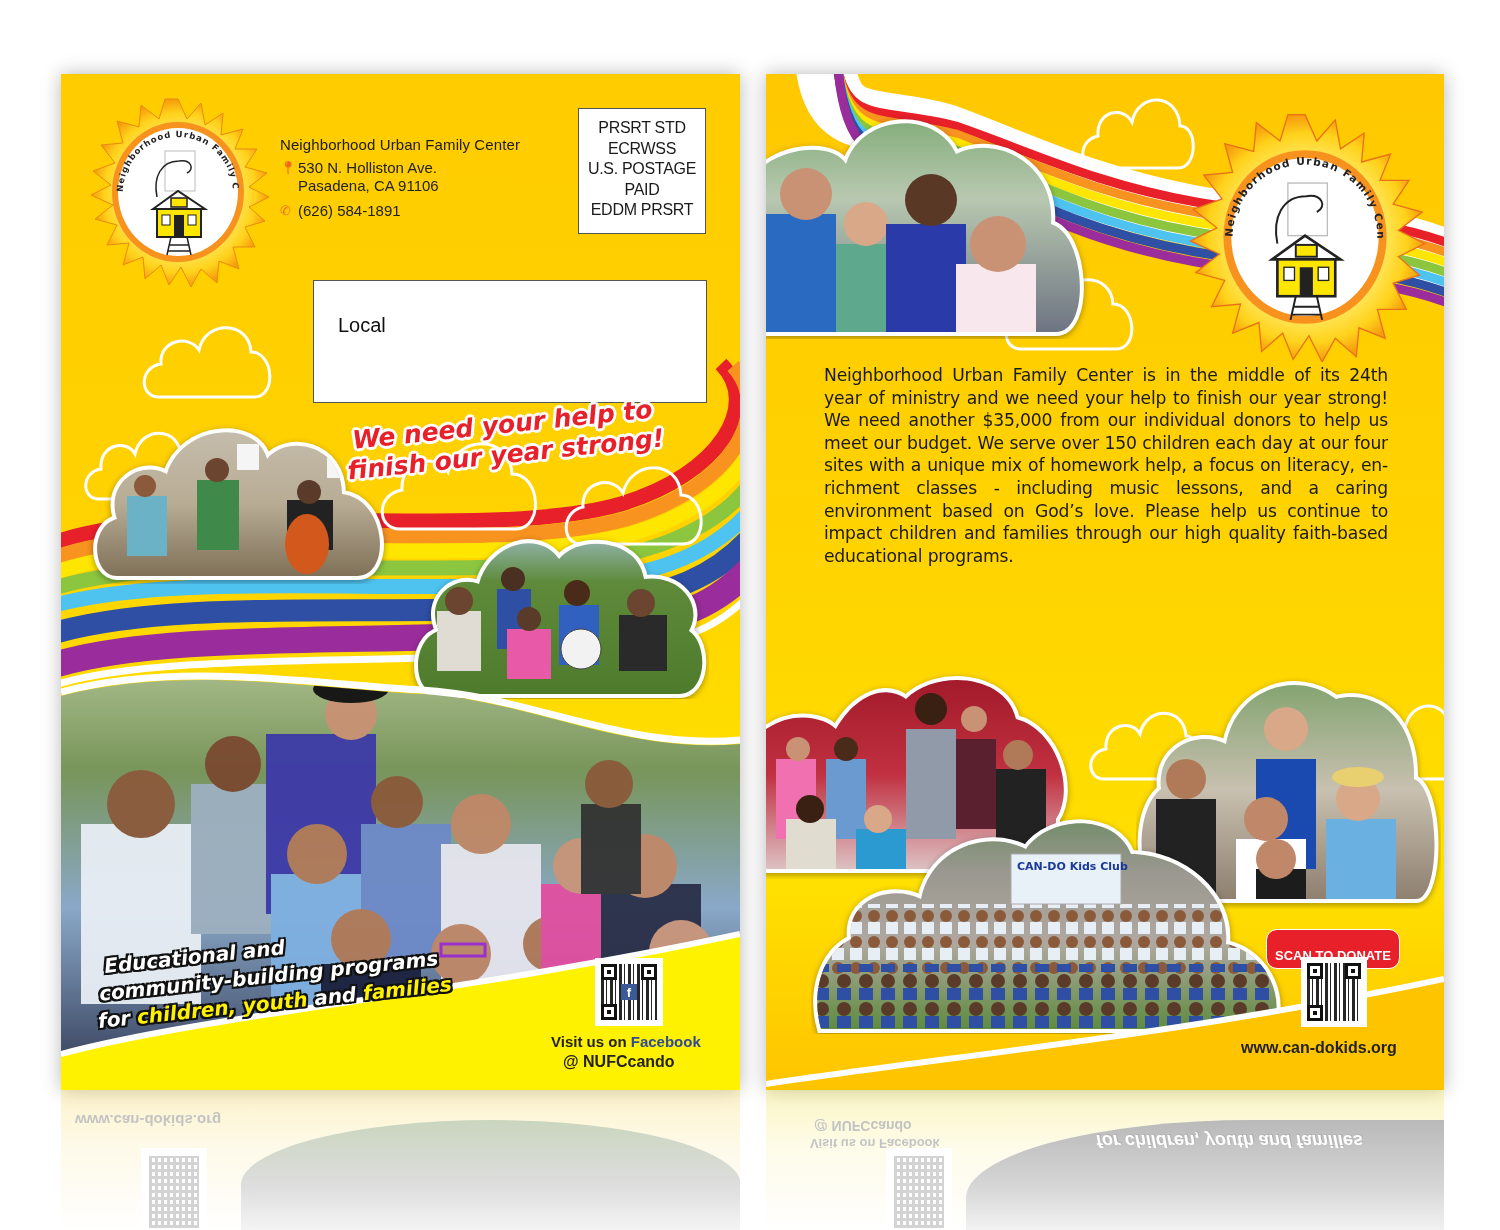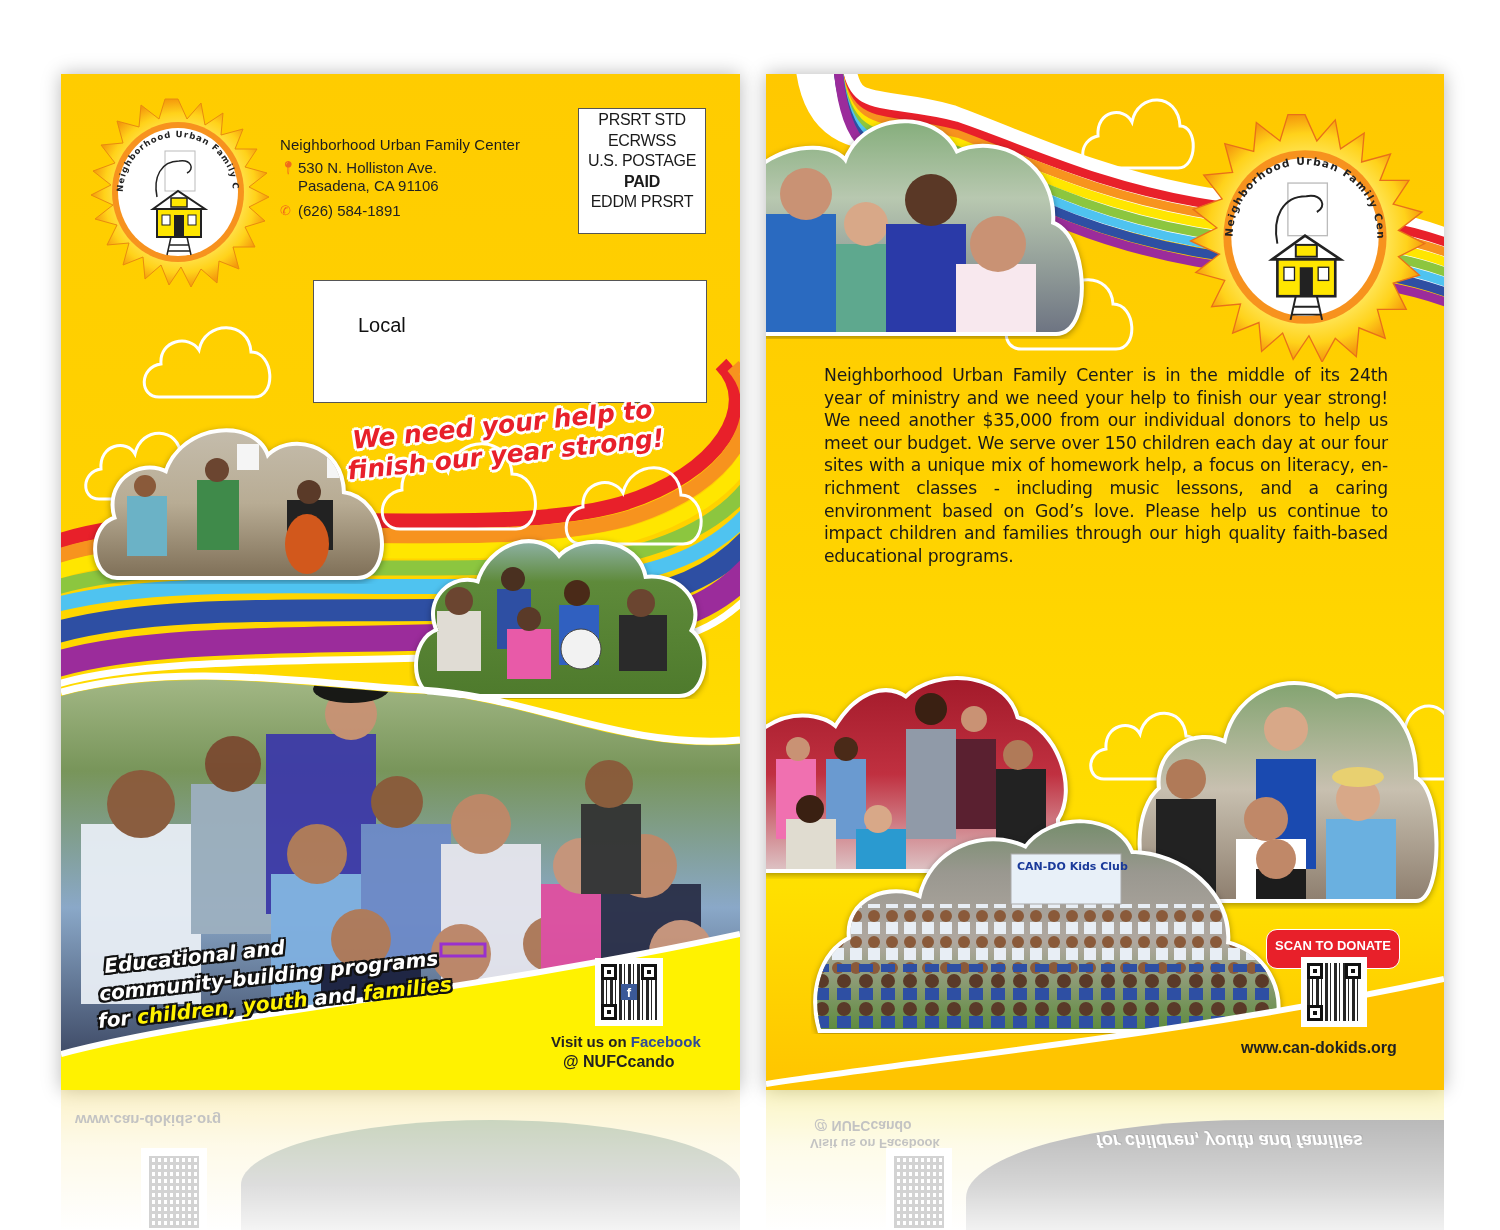--- a/index.html
+++ b/index.html
@@ -47,29 +47,29 @@
   .org-block { position: absolute; left: 219px; top: 62px; color: #222; font-family: "Liberation Sans", sans-serif; }
   .org-name { font-size: 15px; color: #1c1c1c; margin-bottom: 6px; letter-spacing: 0.1px; }
   .org-line { display: flex; align-items: flex-start; font-size: 15px; line-height: 18px; }
   .org-line .ic { width: 18px; color: #f06a1c; font-size: 13px; flex-shrink: 0; }
   .org-line.phone { margin-top: 7px; }
 
   .postage {
     position: absolute; left: 517px; top: 34px; width: 128px; height: 126px;
     background: #fff; border: 1.5px solid #555; text-align: center;
     font-family: "Liberation Sans", sans-serif; font-size: 16px; line-height: 20.5px; color: #1a1a1a;
-    padding-top: 1px; letter-spacing: -0.3px;
-  }
-  .postage .paid { font-weight: bold; }
+    padding-top: 9px; letter-spacing: -0.3px;
+  }
+  .postage .paid { font-weight: normal; }
 
   .address-box {
     position: absolute; left: 252px; top: 206px; width: 394px; height: 123px;
     background: #fff; border: 1.5px solid #555;
     font-family: "Liberation Sans", sans-serif; font-size: 20px; line-height: 27px; color: #111;
-    padding: 31px 0 0 44px;
+    padding: 31px 0 0 24px;
   }
 
   .headline {
     position: absolute; left: 290px; top: 352px; width: 380px;
     font-family: "DejaVu Sans", sans-serif; font-style: italic; font-weight: bold; color: #e8202a;
     font-size: 25px; line-height: 30px; transform: rotate(-6deg); transform-origin: left top;
     text-shadow: 3px 0 0 #fff, -3px 0 0 #fff, 0 3px 0 #fff, 0 -3px 0 #fff, 2px 2px 0 #fff, -2px -2px 0 #fff, 2px -2px 0 #fff, -2px 2px 0 #fff;
   }
   .headline span { display: block; }
   .headline .l2 { margin-left: -8px; }
@@ -92,21 +92,21 @@
   
   .story {
     position: absolute; left: 58px; top: 290px; width: 564px;
     font-family: "DejaVu Sans", sans-serif; font-size: 17.2px; line-height: 22.6px;
     color: #1a1a1a; text-align: justify; letter-spacing: -0.2px;
   }
   .story .para2 { margin-top: 22px; padding-left: 6px; }
   .story .red { color: #e8202a; }
 
   .scan-pill {
-    position: absolute; left: 500px; top: 855px; height: 40px; padding: 6px 8px;
+    position: absolute; left: 500px; top: 855px; height: 40px; padding: 16px 8px;
     background: #e8202a; color: #fff; border-radius: 11px; border: 1.5px solid #fff;
     font-family: "Liberation Sans", sans-serif; font-size: 13px; line-height: 20px; font-weight: bold;
   }
   .site-url { position: absolute; left: 475px; top: 965px; font-family: "Liberation Sans", sans-serif; font-weight: bold; color: #222; font-size: 16px; }
 </style>
 </head>
 <body>
 
 <div class="page" id="front">
 

